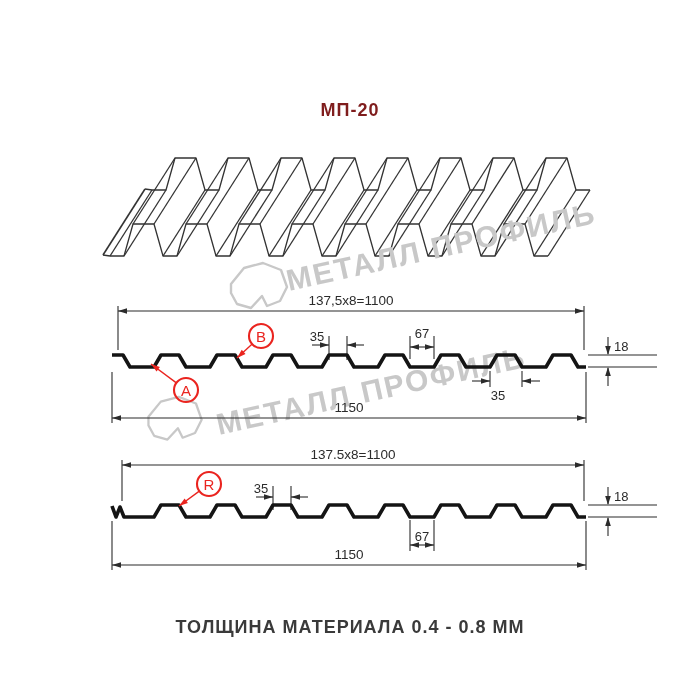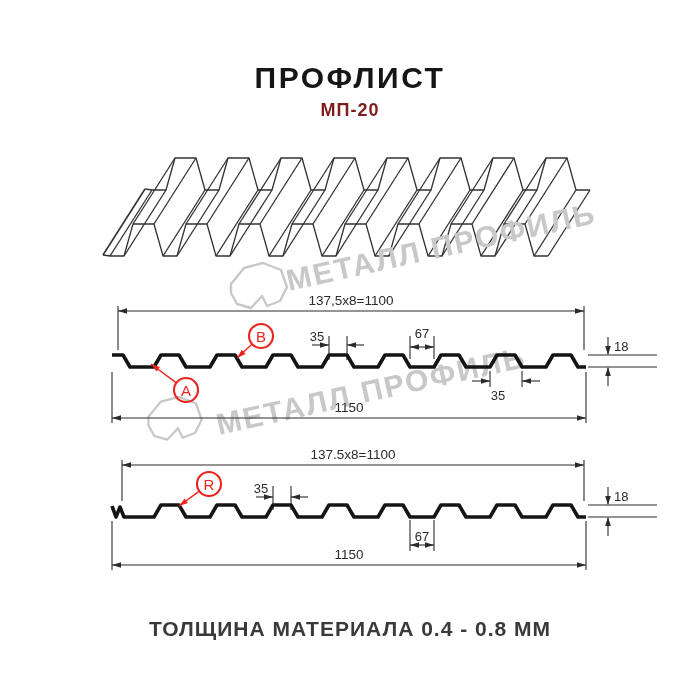--- a/index.html
+++ b/index.html
@@ -3,28 +3,27 @@
 <meta charset="utf-8">
 <style>
   html,body{margin:0;padding:0;background:#fff;}
   .page{position:relative;width:700px;height:700px;background:#ffffff;overflow:hidden;
         font-family:"Liberation Sans",sans-serif;}
   .title{position:absolute;top:61px;left:0;width:700px;text-align:center;
          font-size:30px;font-weight:700;letter-spacing:2.5px;color:#161616;}
   .subtitle{position:absolute;top:100px;left:0;width:700px;text-align:center;
          font-size:18px;font-weight:700;letter-spacing:1px;color:#7f1d1d;}
   .caption{position:absolute;top:617px;left:0;width:700px;text-align:center;
-         font-size:21px;font-weight:700;letter-spacing:1px;color:#3a3a3a;}
+         font-size:18px;font-weight:700;letter-spacing:1px;color:#3a3a3a;}
   svg{position:absolute;left:0;top:0;font-family:"Liberation Sans",sans-serif;}
 </style>
 </head>
 <body>
 
 <div class="page">
-  <div class="title">ПРОФЛИСТ</div>
   <div class="subtitle">МП-20</div>
   <svg id="drawing" width="700" height="700" viewBox="0 0 700 700">
       <g>
         <path d="M152,190 L166,190 L175,158 L196,158 L205,190 L219,190 L228,158 L249,158 L258,190 L272,190 L281,158 L302,158 L311,190 L325,190 L334,158 L355,158 L364,190 L378,190 L387,158 L408,158 L417,190 L431,190 L440,158 L461,158 L470,190 L484,190 L493,158 L514,158 L523,190 L537,190 L546,158 L567,158 L576,190 L590,190" fill="none" stroke="#333333" stroke-width="1.3" stroke-linejoin="round"></path>
         <path d="M110,256 L124,256 L133,224 L154,224 L163,256 L177,256 L186,224 L207,224 L216,256 L230,256 L239,224 L260,224 L269,256 L283,256 L292,224 L313,224 L322,256 L336,256 L345,224 L366,224 L375,256 L389,256 L398,224 L419,224 L428,256 L442,256 L451,224 L472,224 L481,256 L495,256 L504,224 L525,224 L534,256 L548,256" fill="none" stroke="#333333" stroke-width="1.3" stroke-linejoin="round"></path>
         <line x1="110" y1="256" x2="152" y2="190" stroke="#333333" stroke-width="1.3"></line>
         <line x1="124" y1="256" x2="166" y2="190" stroke="#333333" stroke-width="1.3"></line>
         <line x1="133" y1="224" x2="175" y2="158" stroke="#333333" stroke-width="1.3"></line>
         <line x1="154" y1="224" x2="196" y2="158" stroke="#333333" stroke-width="1.3"></line>
         <line x1="163" y1="256" x2="205" y2="190" stroke="#333333" stroke-width="1.3"></line>

